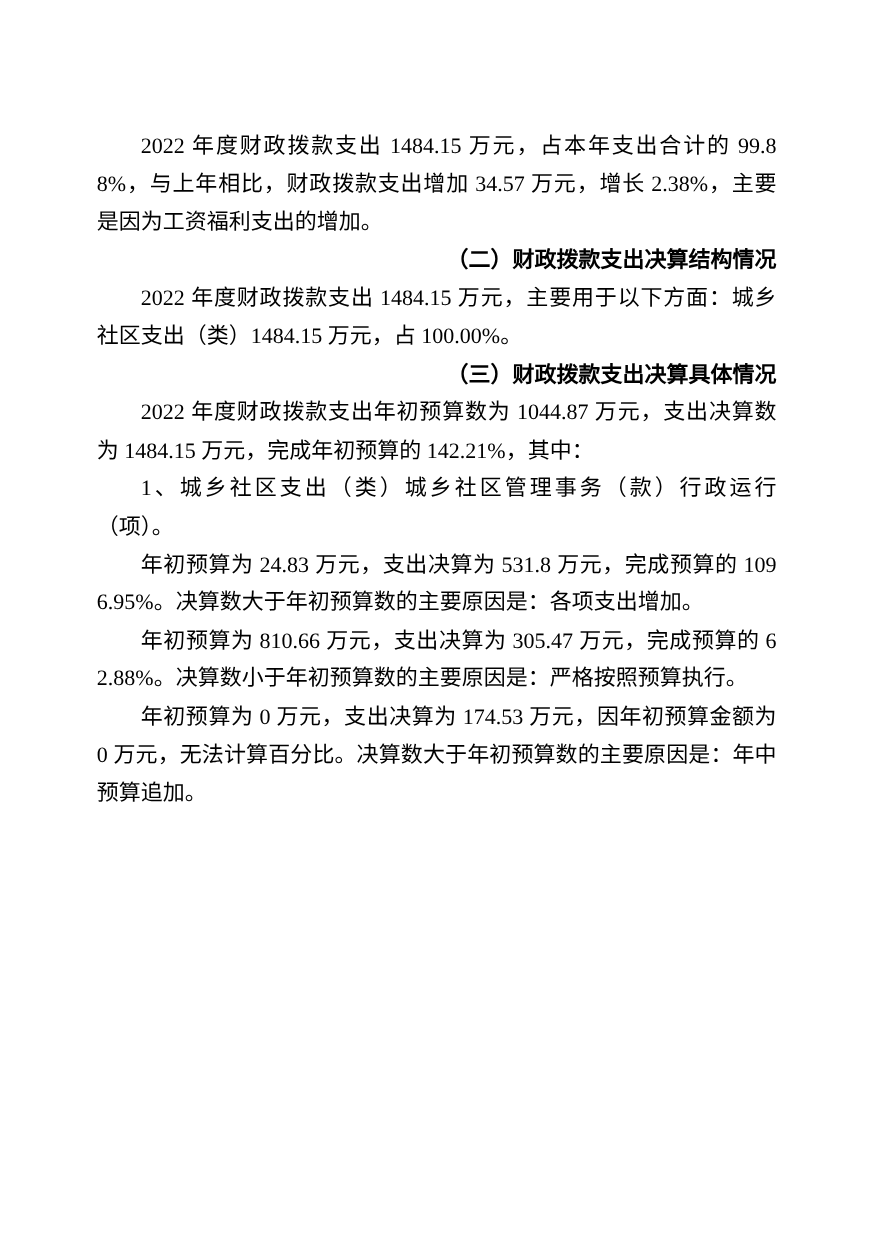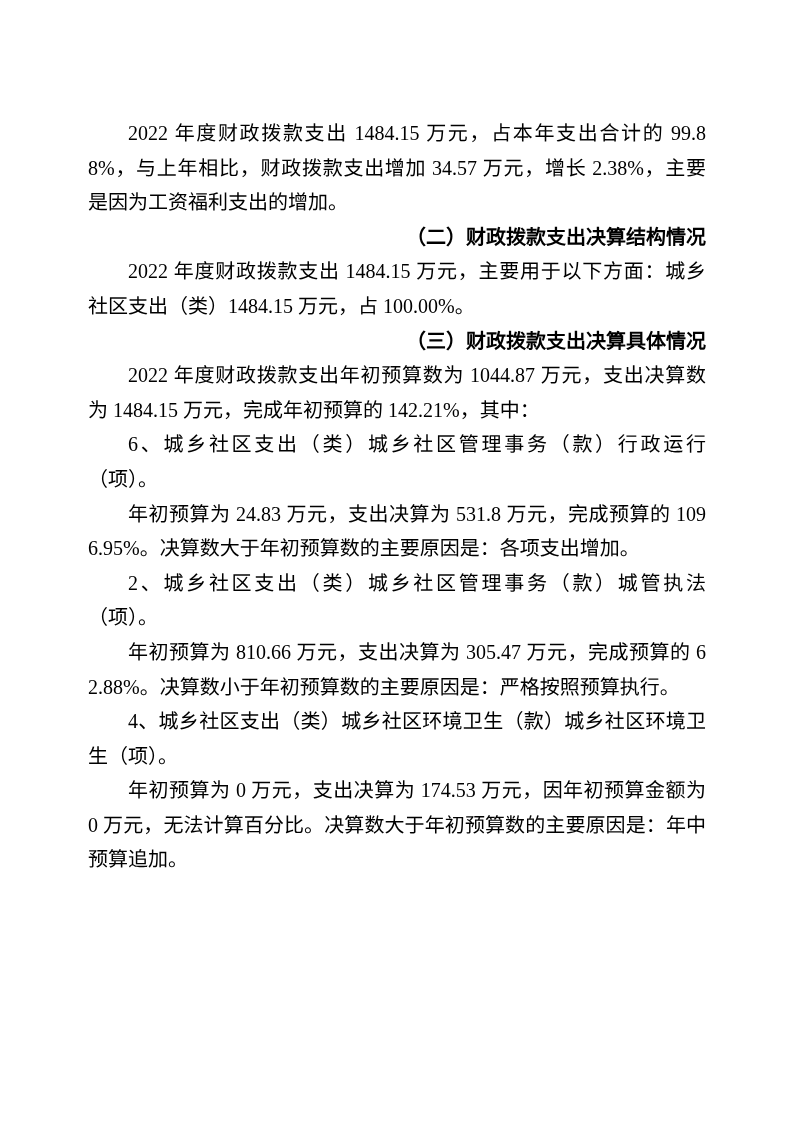--- a/index.html
+++ b/index.html
@@ -37,20 +37,18 @@
 </head>
 <body>
 
 <div class="page">
   <div class="doc">
     <p class="body">2022 年度财政拨款支出 1484.15 万元，占本年支出合计的 99.88%，与上年相比，财政拨款支出增加 34.57 万元，增长 2.38%，主要是因为工资福利支出的增加。</p>
     <p class="heading">（二）财政拨款支出决算结构情况</p>
     <p class="body">2022 年度财政拨款支出 1484.15 万元，主要用于以下方面：城乡社区支出（类）1484.15 万元，占 100.00%。</p>
     <p class="heading">（三）财政拨款支出决算具体情况</p>
     <p class="body">2022 年度财政拨款支出年初预算数为 1044.87 万元，支出决算数为 1484.15 万元，完成年初预算的 142.21%，其中：</p>
-    <p class="body">6、城乡社区支出（类）城乡社区管理事务（款）行政运行（项）。</p>
+    <p class="body">1、城乡社区支出（类）城乡社区管理事务（款）行政运行（项）。</p>
     <p class="body">年初预算为 24.83 万元，支出决算为 531.8 万元，完成预算的 1096.95%。决算数大于年初预算数的主要原因是：各项支出增加。</p>
-    <p class="body">2、城乡社区支出（类）城乡社区管理事务（款）城管执法（项）。</p>
     <p class="body">年初预算为 810.66 万元，支出决算为 305.47 万元，完成预算的 62.88%。决算数小于年初预算数的主要原因是：严格按照预算执行。</p>
-    <p class="body">4、城乡社区支出（类）城乡社区环境卫生（款）城乡社区环境卫生（项）。</p>
     <p class="body">年初预算为 0 万元，支出决算为 174.53 万元，因年初预算金额为 0 万元，无法计算百分比。决算数大于年初预算数的主要原因是：年中预算追加。</p>
   </div>
 </div>
 
 </body></html>

